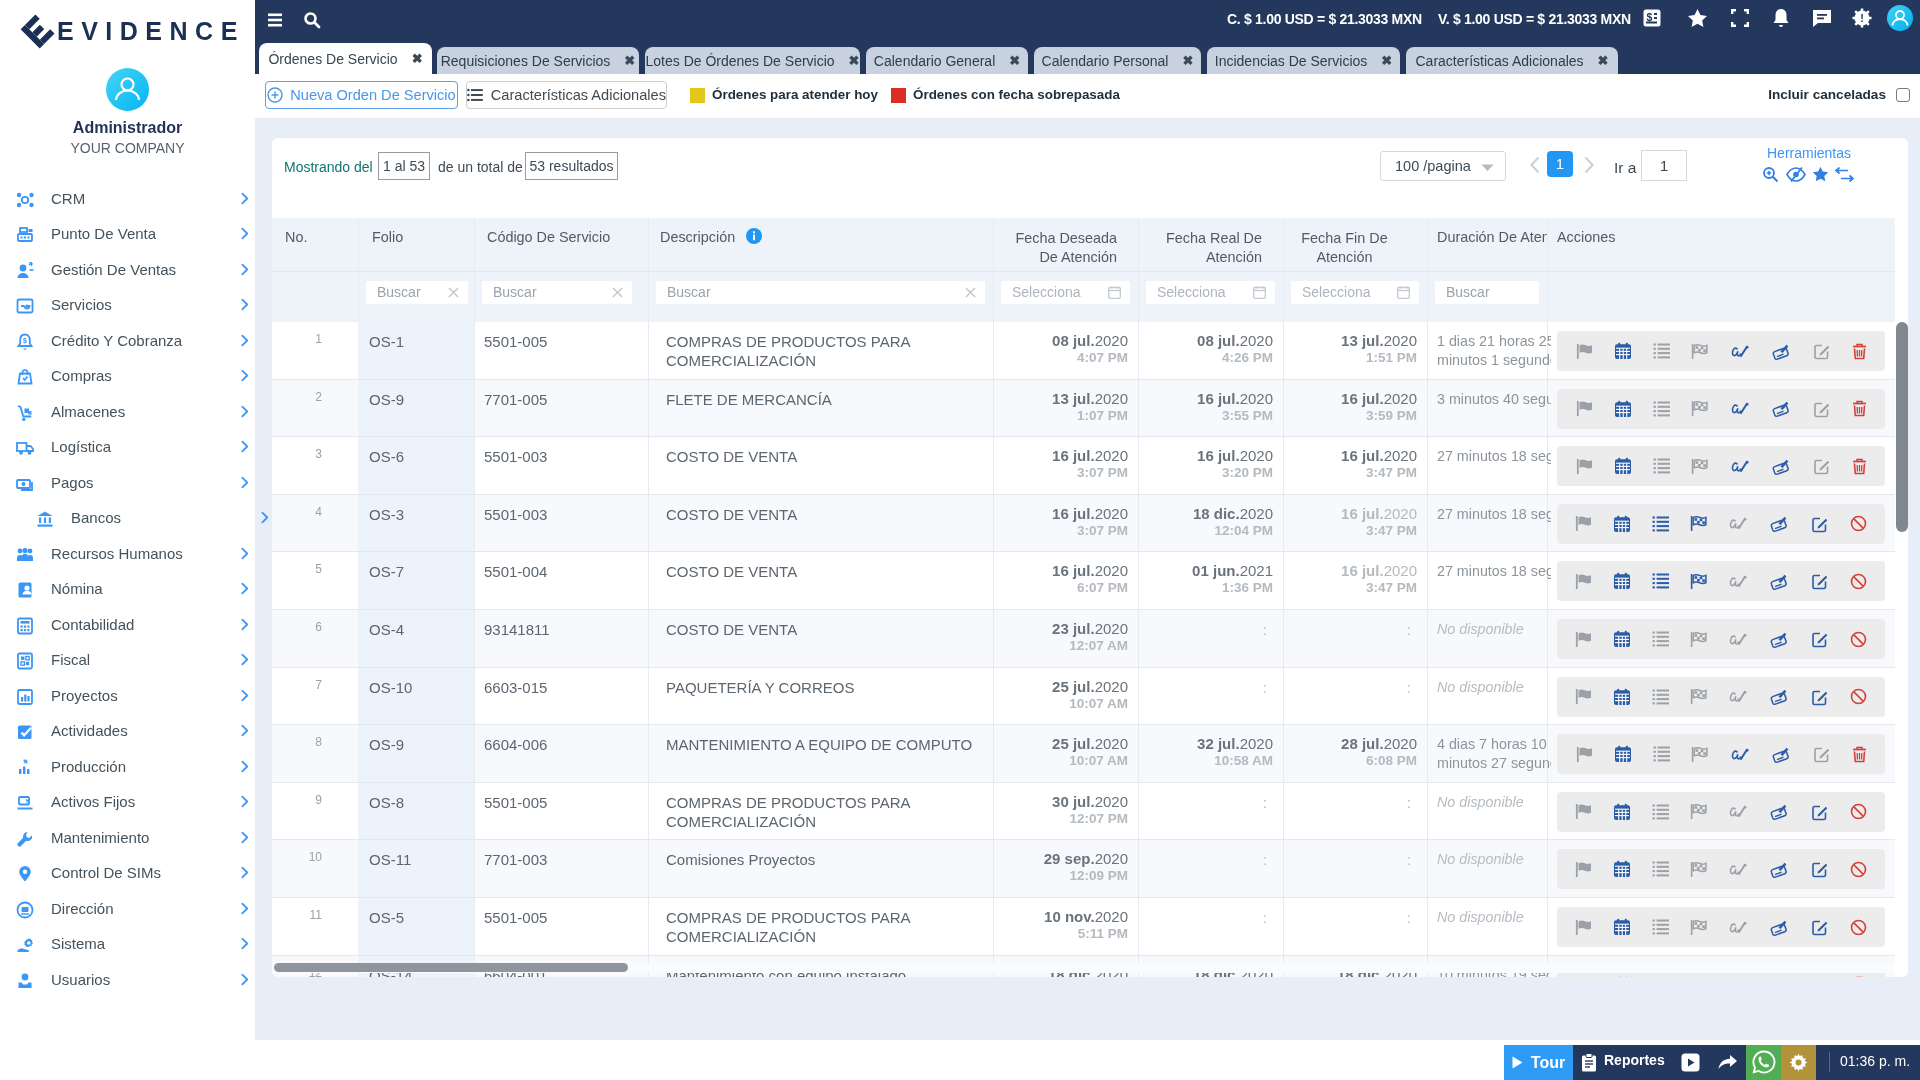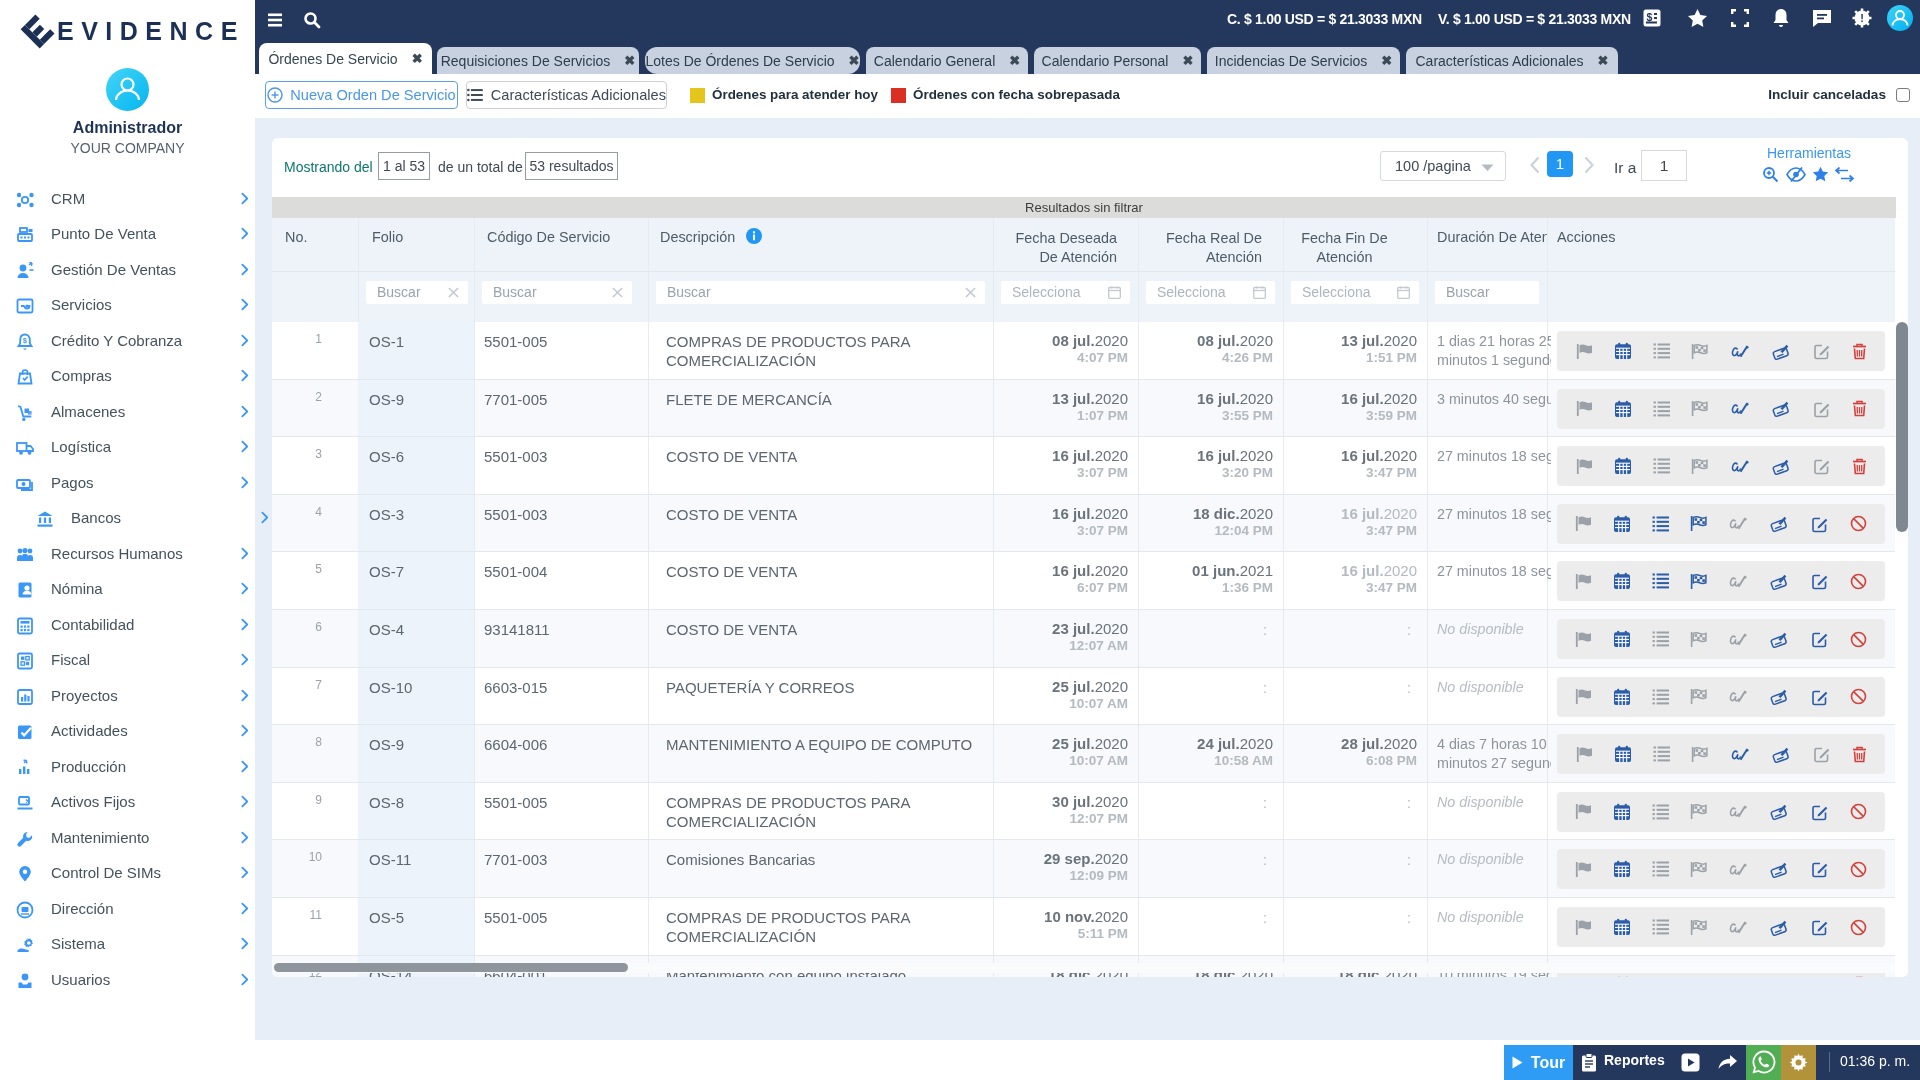--- a/index.html
+++ b/index.html
@@ -97,21 +97,21 @@
         </linearGradient>
       </defs>
       <circle cx="14" cy="14" r="13" fill="url(#avg)"></circle>
       <circle cx="14" cy="11" r="4" fill="none" stroke="#fff" stroke-width="1.8"></circle>
       <path d="M6.5 21.5 a7.5 6.5 0 0 1 15 0" fill="none" stroke="#fff" stroke-width="1.8"></path>
     </svg>
 </div>
 <div id="tabsrow">
   <div class="tab active" style="left:4px;width:173px;">Órdenes De Servicio<span class="tabx">✖</span></div>
   <div class="tab" style="left:182px;width:202px;">Requisiciones De Servicios<span class="tabx">✖</span></div>
-  <div class="tab" style="left:390px;width:215px;border-radius:12px;">Lotes De Órdenes De Servicio<span class="tabx">✖</span></div>
+  <div class="tab" style="left:390px;width:215px;">Lotes De Órdenes De Servicio<span class="tabx">✖</span></div>
   <div class="tab" style="left:611px;width:162px;">Calendario General<span class="tabx">✖</span></div>
   <div class="tab" style="left:779px;width:167px;">Calendario Personal<span class="tabx">✖</span></div>
   <div class="tab" style="left:952px;width:193px;">Incidencias De Servicios<span class="tabx">✖</span></div>
   <div class="tab" style="left:1151px;width:212px;">Características Adicionales<span class="tabx">✖</span></div>
 </div>
 <div id="toolbar">
   <div class="abs" style="left:10px;top:7px;width:193px;height:28px;border:1px solid #5c9fe8;border-radius:4px;color:#4a96e8;font-size:14.6px;display:flex;align-items:center;justify-content:center;white-space:nowrap;">
     <svg width="16" height="16" viewBox="0 0 16 16" style="margin-right:7px">
         <circle cx="8" cy="8" r="7" fill="none" stroke="#4a96e8" stroke-width="1.4"></circle>
         <line x1="8" y1="4.5" x2="8" y2="11.5" stroke="#4a96e8" stroke-width="1.4"></line>
@@ -172,21 +172,20 @@
       </svg>
  <svg class="abs" style="left:1540px;top:28px" width="17" height="16" viewBox="0 0 17 16">
         <path d="M8.5 0.8 L10.8 5.6 L16.2 6.3 L12.3 10 L13.3 15.3 L8.5 12.7 L3.7 15.3 L4.7 10 L0.8 6.3 L6.2 5.6 Z" fill="#2f80e8"></path>
       </svg>
  <svg class="abs" style="left:1563px;top:29px" width="19" height="15" viewBox="0 0 19 15">
         <path d="M4.5 0.5 L1 3.5 L4.5 6.5 M1 3.5 H13" fill="none" stroke="#2f80e8" stroke-width="1.7"></path>
         <path d="M14.5 8.5 L18 11.5 L14.5 14.5 M18 11.5 H6" fill="none" stroke="#2f80e8" stroke-width="1.7"></path>
       </svg>
  </g>
 
- <div class="abs" style="left:0;top:59px;width:1624px;height:21px;background:#dcdcda;text-align:center;font-size:13px;color:#3d3d3d;line-height:21px;">Resultados sin filtrar</div>
  <div class="abs" style="left:0;top:80px;width:1624px;height:54px;background:#eef3fa;border-bottom:1px solid #e2e7ed;">
   <div class="vline" style="left:86px;"></div>
   <div class="vline" style="left:202px;"></div>
   <div class="vline" style="left:376px;"></div>
   <div class="vline" style="left:721px;"></div>
   <div class="vline" style="left:866px;"></div>
   <div class="vline" style="left:1011px;"></div>
   <div class="vline" style="left:1155px;"></div>
   <div class="vline" style="left:1275px;"></div>
   <div class="hcell" style="left:13px;top:11px;">No.</div>
@@ -891,21 +890,21 @@
   <div class="cell" style="left:86px;width:116px;background:#edf3fa;"></div>
   <div class="num">8</div>
   <div class="folio">OS-9</div>
   <div class="cod">6604-006</div>
   <div class="desc">MANTENIMIENTO A EQUIPO DE COMPUTO</div>
   <div class="dcell" style="left:721px;width:135px;">
         <div class="d1" style="color:#6a737b;"><b>25 jul.</b>2020</div>
         <div class="d2">10:07 AM</div>
       </div>
   <div class="dcell" style="left:866px;width:135px;">
-        <div class="d1" style="color:#6a737b;"><b>24 jul.</b>2020</div>
+        <div class="d1" style="color:#6a737b;"><b>32 jul.</b>2020</div>
         <div class="d2">10:58 AM</div>
       </div>
   <div class="dcell" style="left:1011px;width:134px;">
         <div class="d1" style="color:#6a737b;"><b>28 jul.</b>2020</div>
         <div class="d2">6:08 PM</div>
       </div>
   <div class="dur">
         <div style="white-space:nowrap;">4 dias 7 horas 10</div>
         <div style="white-space:nowrap;">minutos 27 segundos</div>
       </div>
@@ -1066,21 +1065,21 @@
   <div class="vline" style="left:376px;"></div>
   <div class="vline" style="left:721px;"></div>
   <div class="vline" style="left:866px;"></div>
   <div class="vline" style="left:1011px;"></div>
   <div class="vline" style="left:1155px;"></div>
   <div class="vline" style="left:1275px;"></div>
   <div class="cell" style="left:86px;width:116px;background:#edf3fa;"></div>
   <div class="num">10</div>
   <div class="folio">OS-11</div>
   <div class="cod">7701-003</div>
-  <div class="desc">Comisiones Bancarias</div>
+  <div class="desc">Comisiones Proyectos</div>
   <div class="dcell" style="left:721px;width:135px;">
         <div class="d1" style="color:#6a737b;"><b>29 sep.</b>2020</div>
         <div class="d2">12:09 PM</div>
       </div>
   <div class="dcell" style="left:866px;width:145px;">
         <div class="colon" style="right:16px;">:</div>
       </div>
   <div class="dcell" style="left:1011px;width:144px;">
         <div class="colon" style="right:16px;">:</div>
       </div>

